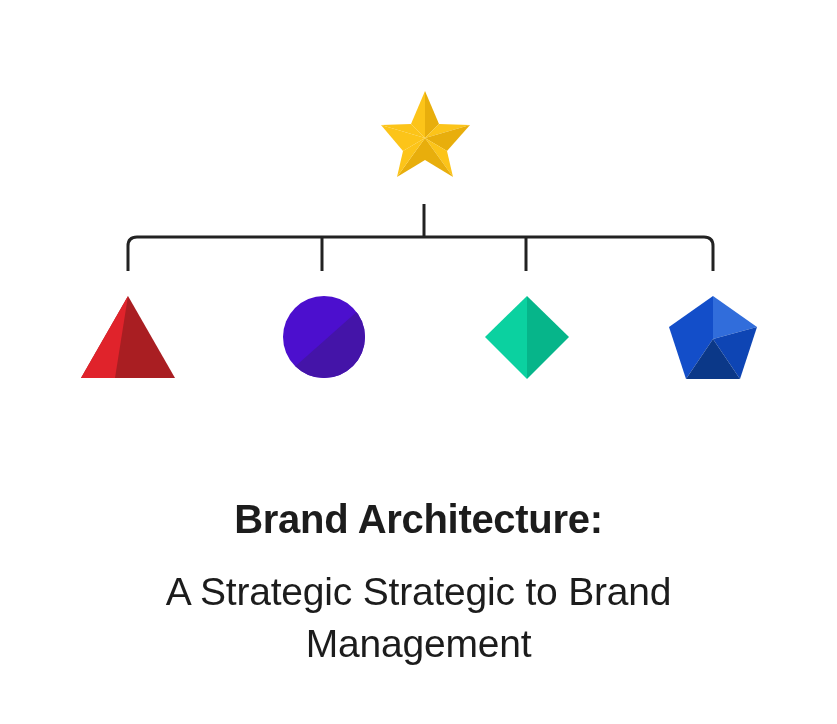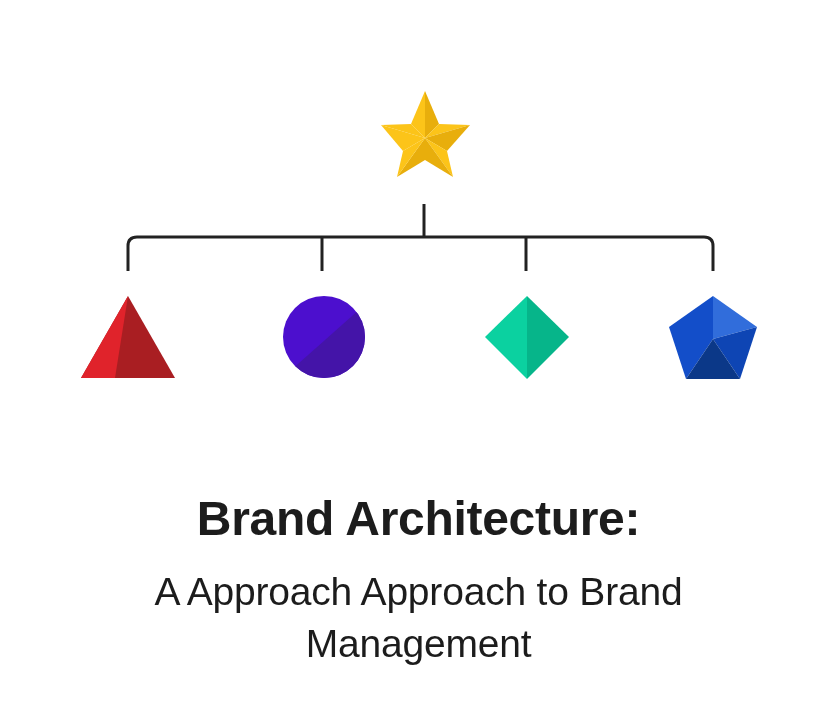--- a/index.html
+++ b/index.html
@@ -22,21 +22,21 @@
       height: 724px;
     }
     .title {
       position: absolute;
       left: 0;
       width: 837px;
       top: 493px;
       text-align: center;
       font-family: "Liberation Sans", "DejaVu Sans", sans-serif;
       font-weight: bold;
-      font-size: 48px;
+      font-size: 40px;
       line-height: 52px;
       color: #1c1c1c;
       letter-spacing: -0.3px;
     }
     .subtitle {
       position: absolute;
       left: 118px;
       width: 601px;
       top: 566px;
       text-align: center;
@@ -100,13 +100,13 @@
 
   <g>
     <polygon points="713,296 669,327 686,379 713,339" fill="#134ec9"></polygon>
     <polygon points="713,296 757,327 713,339" fill="#316ddb"></polygon>
     <polygon points="757,327 740,379 713,339" fill="#0e45b4"></polygon>
     <polygon points="686,379 740,379 713,339" fill="#0b3888"></polygon>
   </g>
 </svg>
 
 <div class="title">Brand Architecture:</div>
-<div class="subtitle">A Approach Approach to Brand Management</div>
+<div class="subtitle">A Strategic Strategic to Brand Management</div>
 
 </body></html>

